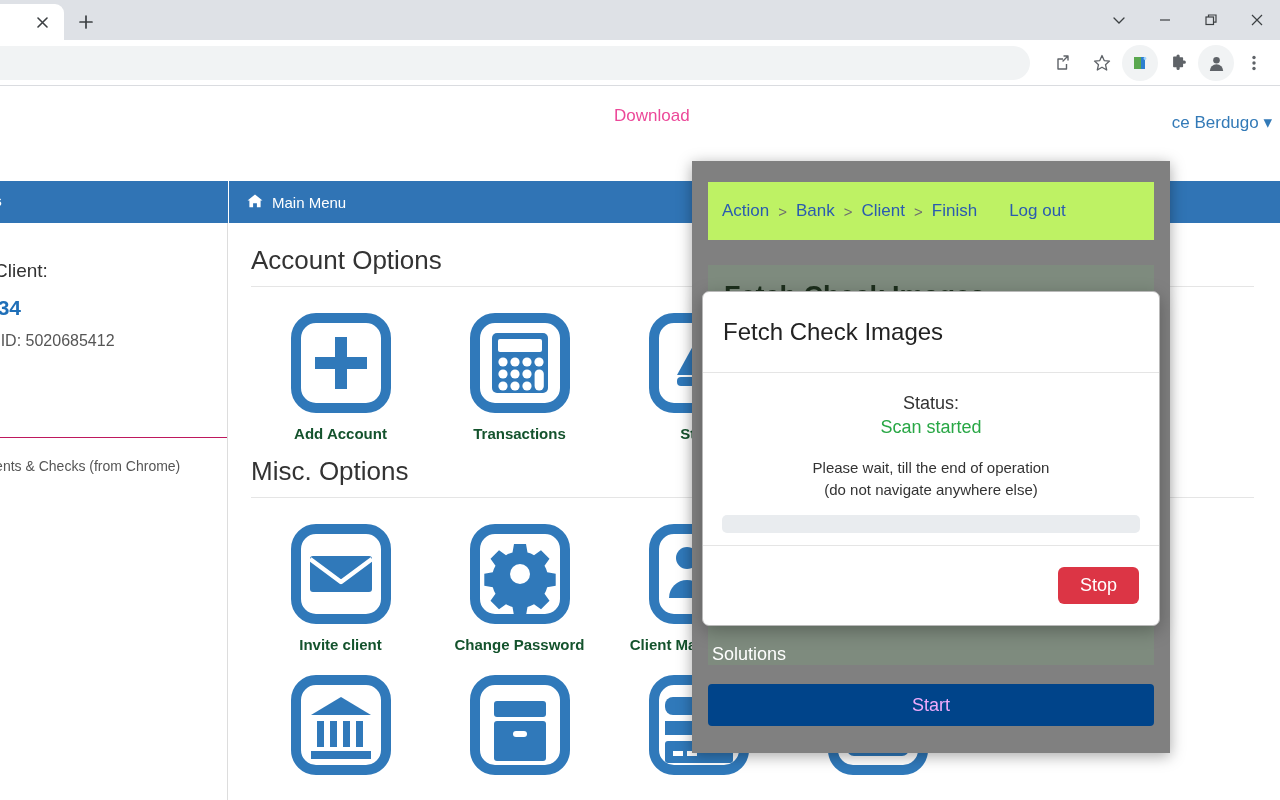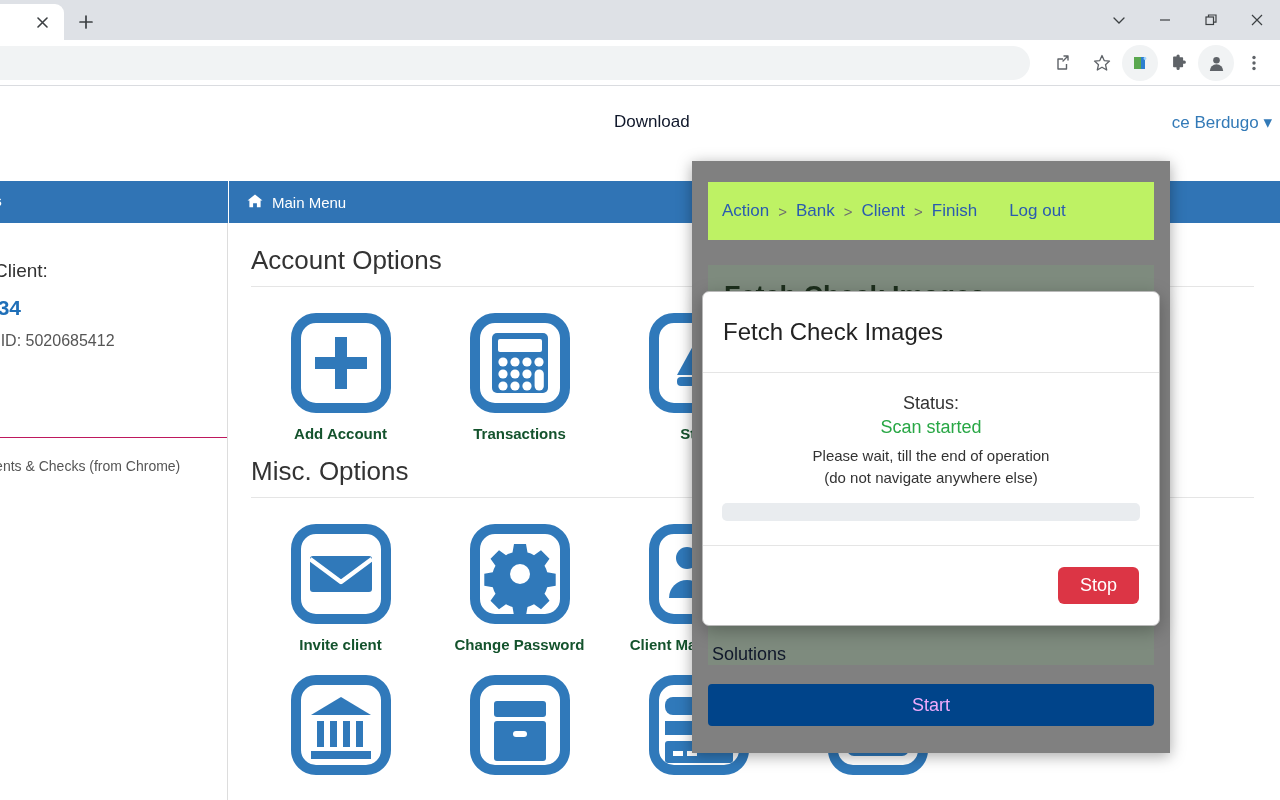--- a/index.html
+++ b/index.html
@@ -87,22 +87,22 @@
     position: absolute; left: 0; top: 0; width: 1280px; height: 75px;
     background: #ffffff;
     display: flex; align-items: center; justify-content: flex-end;
   }
   .appnav-user {
     color: #337ab7; font-size: 17px;
     position: absolute; right: 8px; top: 26px;
     white-space: nowrap;
   }
   .appnav-download {
-    position: absolute; left: 614px; top: 26px;
-    color: #0f172a; font-size: 17px; white-space: nowrap;
+    position: absolute; left: 614px; top: 20px;
+    color: #ec4899; font-size: 17px; white-space: nowrap;
   }
 
   
   .bluebar-left {
     position: absolute; left: 0; top: 95px; width: 228px; height: 42px;
     background: #3074b5;
   }
   .bluebar-left .lbl {
     position: absolute; left: -6px; top: 12px;
     color: #ffffff; font-size: 14px; font-weight: 600;
@@ -185,21 +185,21 @@
     width: 446px; height: 400px;
     background: #7e8b7e;
   }
   .popup-panel-title {
     position: absolute; left: 16px; top: 16px;
     font-size: 27px; font-weight: 600; color: #1d2f1d;
     white-space: nowrap;
   }
   .popup-solutions {
     position: absolute; left: 20px; top: 483px;
-    font-size: 18px; color: #0f172a;
+    font-size: 18px; color: #ffffff;
   }
   .popup-start {
     position: absolute; left: 16px; top: 523px;
     width: 446px; height: 42px;
     background: #00448a; border: none; border-radius: 4px;
     color: #f0abfc; font-size: 18px;
     display: flex; align-items: center; justify-content: center;
   }
 
   
@@ -216,21 +216,21 @@
     height: 81px; border-bottom: 1px solid #e5e5e5;
     display: flex; align-items: center; padding-left: 20px;
   }
   .modal-title { font-size: 24px; color: #222222; font-weight: 400; }
   .modal-body {
     height: 172px; padding: 20px 20px 0 20px;
     display: flex; flex-direction: column; align-items: center;
   }
   .status-label { font-size: 18px; color: #333333; }
   .status-value { font-size: 18px; color: #28a745; margin-top: 3px; }
-  .status-note { font-size: 15px; color: #333333; margin-top: 8px; text-align: center; line-height: 1.35; }
+  .status-note { font-size: 15px; color: #333333; margin-top: 20px; text-align: center; line-height: 1.35; }
   .progress {
     width: 418px; height: 18px; margin-top: 14px;
     background: #e9ecef; border-radius: 5px;
   }
   .progress-fill { height: 100%; background: #3074b5; border-radius: 5px; }
   .modal-footer {
     height: 80px; border-top: 1px solid #e5e5e5;
     display: flex; align-items: center; justify-content: flex-end;
     padding-right: 20px;
   }

